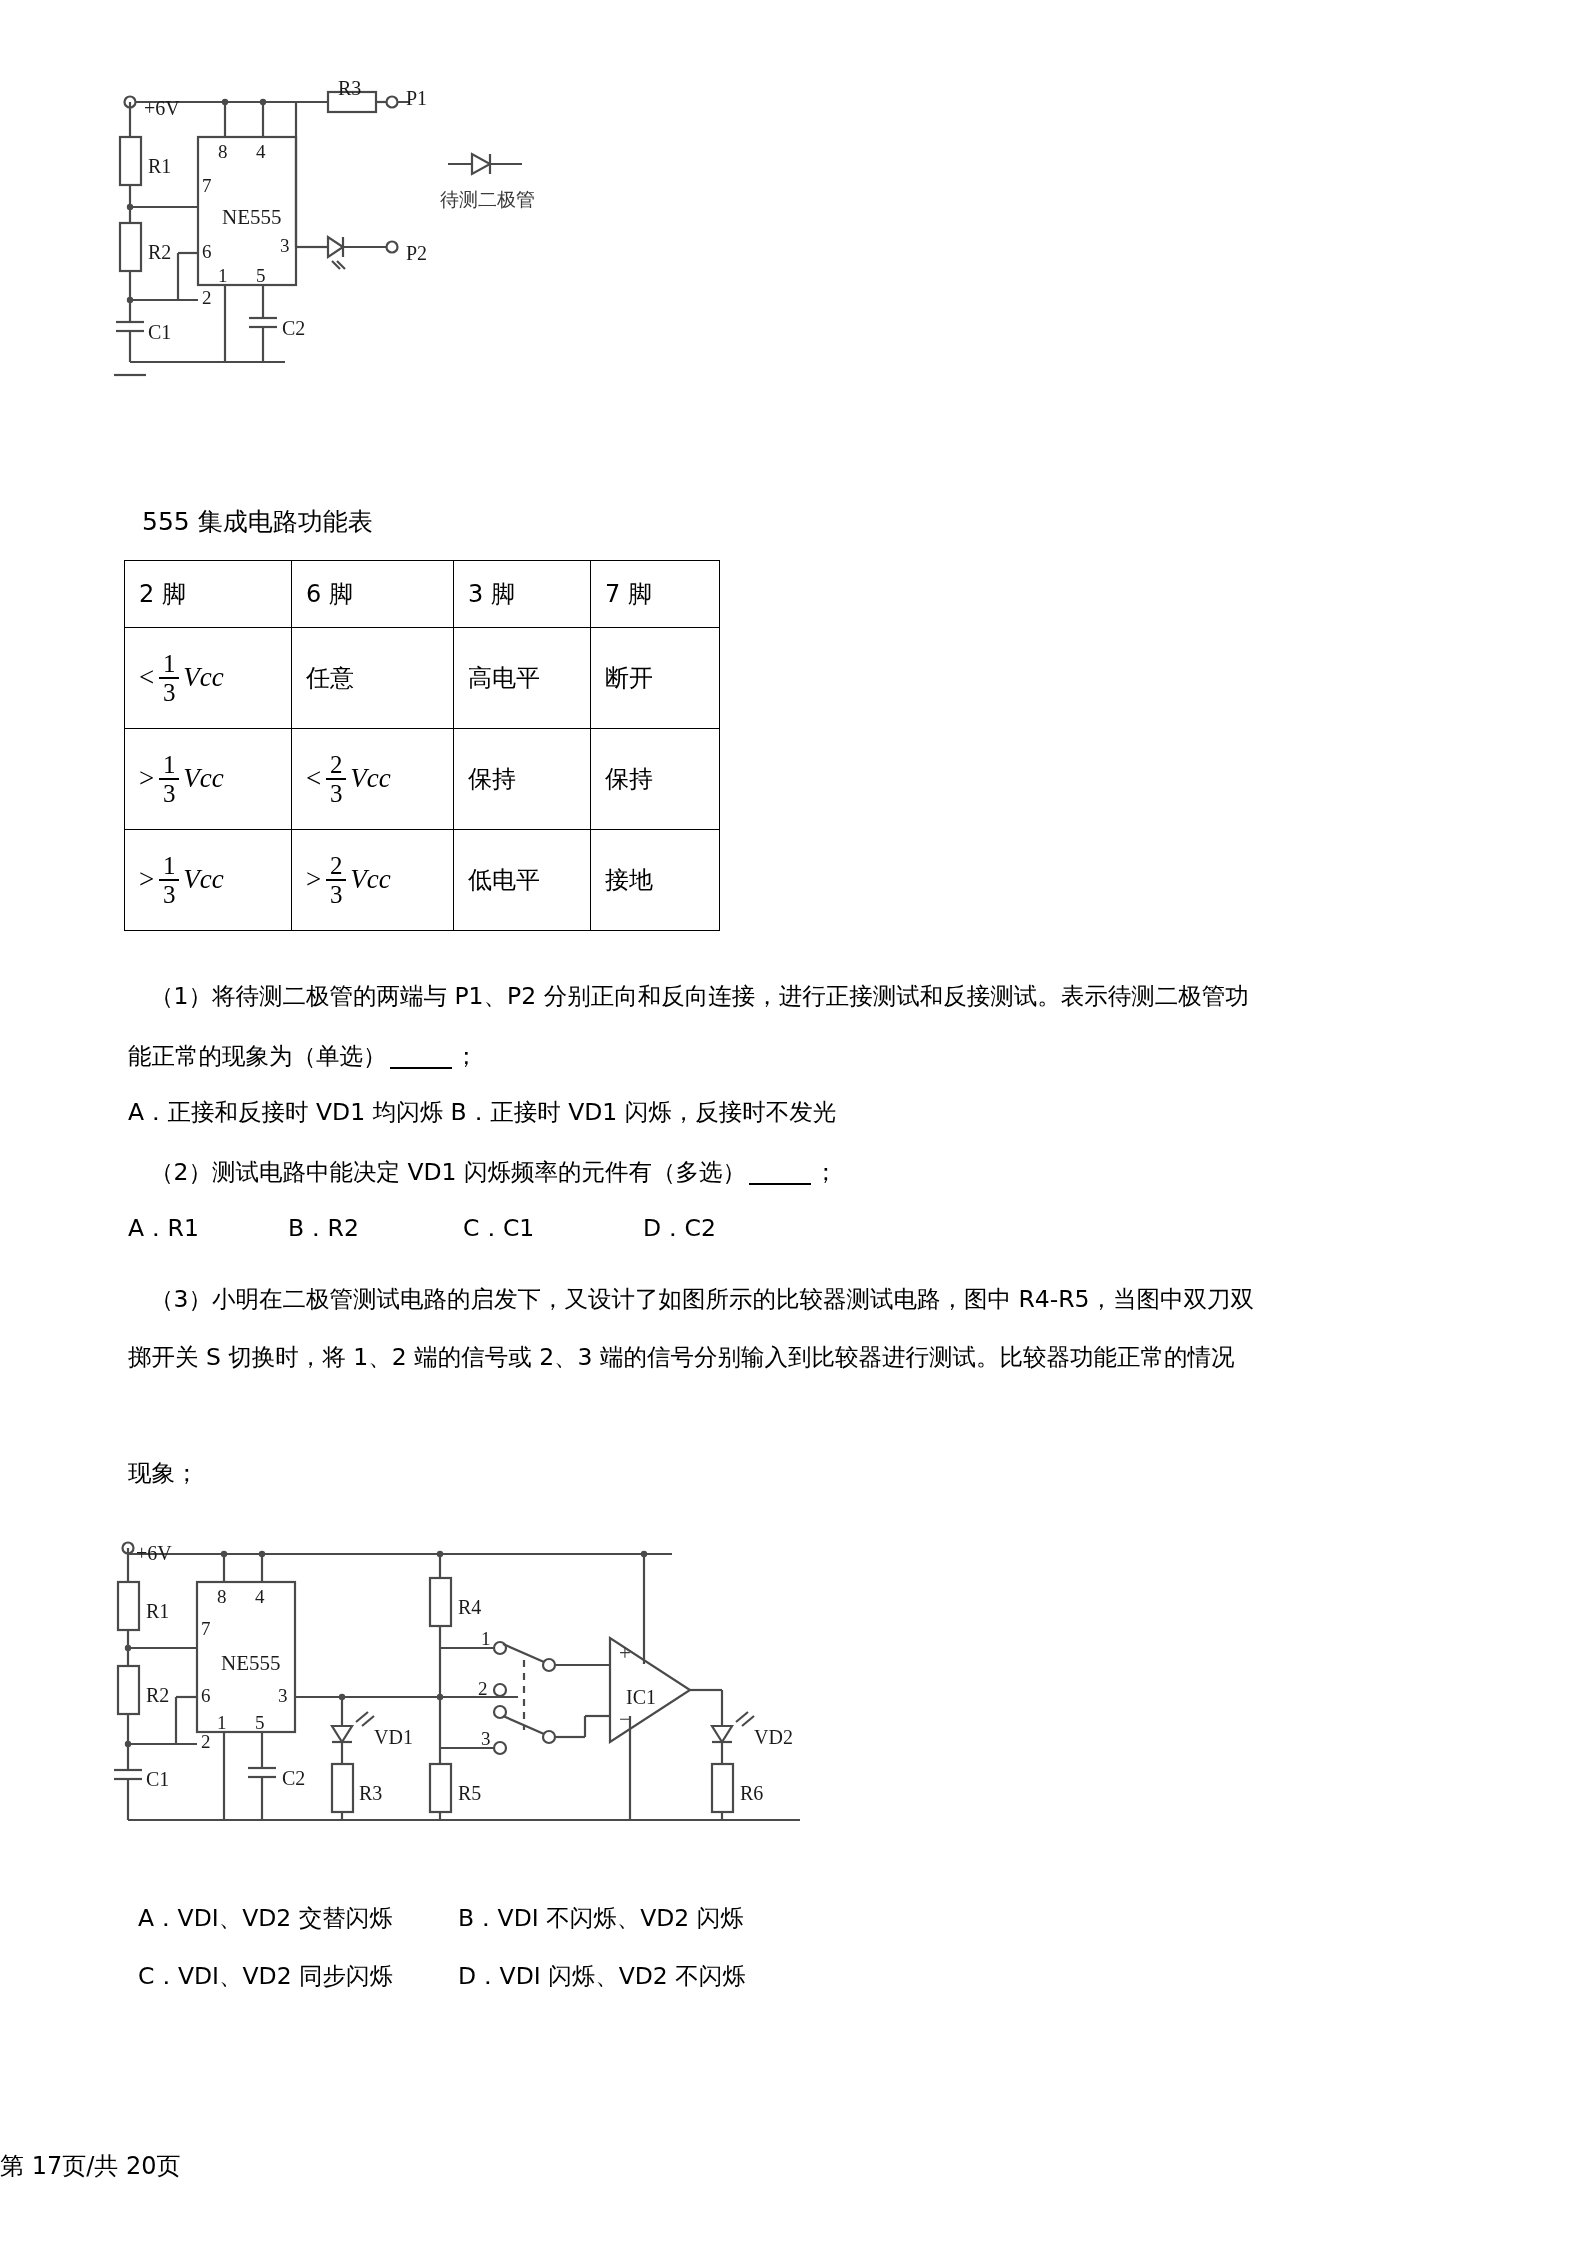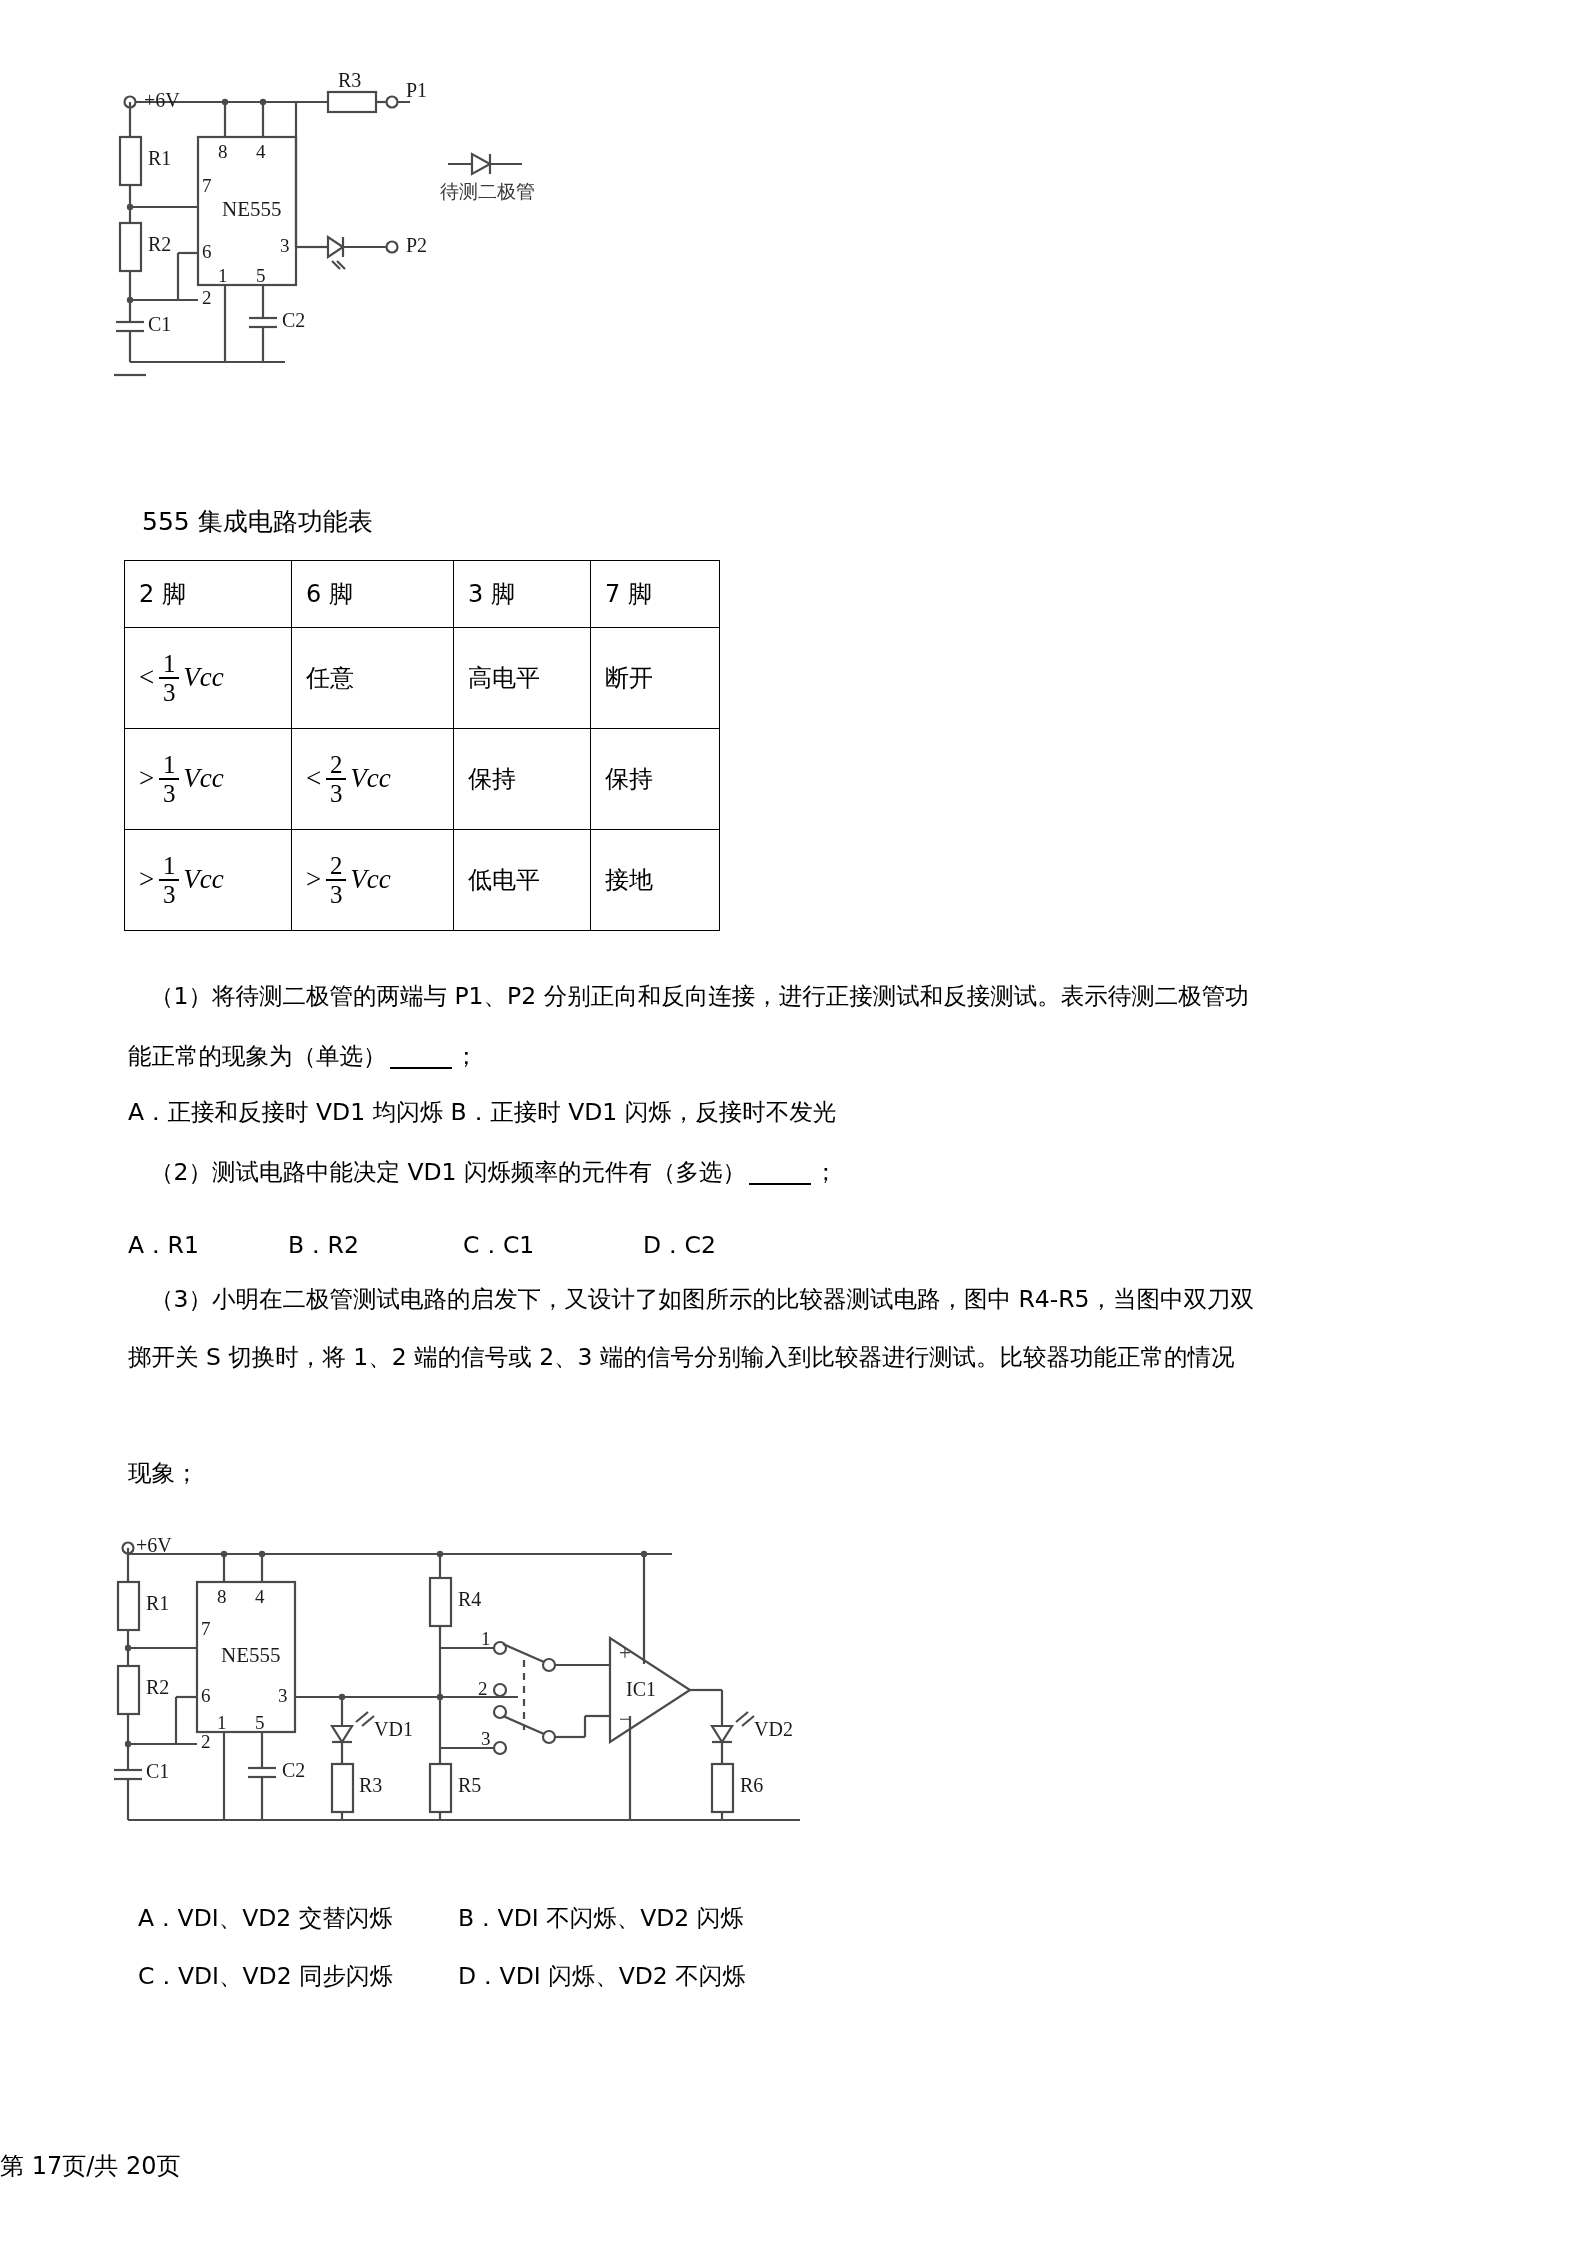--- a/index.html
+++ b/index.html
@@ -36,20 +36,21 @@
     top: 1530px;
     width: 760px;
     height: 330px;
   }
   .cd-label {
     position: absolute;
     font-family: "Liberation Serif", serif;
     font-size: 20px;
     color: #1b1b1b;
     white-space: nowrap;
+    margin-top: 8px;
   }
   .cd-label.cn {
     font-family: "DejaVu Sans", sans-serif;
     font-size: 19px;
     color: #3a3a3a;
   }
   .cd-pin {
     position: absolute;
     font-family: "Liberation Serif", serif;
     font-size: 19px;
@@ -333,21 +334,21 @@
   <div class="para" style="left:150px; top:985px;">（1）将待测二极管的两端与 P1、P2 分别正向和反向连接，进行正接测试和反接测试。表示待测二极管功</div>
   <div class="para" style="left:128px; top:1043px;">
     <span>能正常的现象为（单选）</span><span class="blank"></span><span>；</span>
   </div>
   <div class="para" style="left:128px; top:1101px;">A．正接和反接时 VD1 均闪烁 B．正接时 VD1 闪烁，反接时不发光</div>
 
   <div class="para" style="left:150px; top:1159px;">
     <span>（2）测试电路中能决定 VD1 闪烁频率的元件有（多选）</span><span class="blank"></span><span>；</span>
   </div>
   <div class="para" style="left:128px; top:1217px;">
-    <span style="display:inline-block; width:160px;">A．R1</span><span style="display:inline-block; width:175px;">B．R2</span><span style="display:inline-block; width:180px;margin-top:17px;">C．C1</span><span style="display:inline-block;">D．C2</span>
+    <span style="display:inline-block; width:160px;">A．R1</span><span style="display:inline-block; width:175px;">B．R2</span><span style="display:inline-block; width:180px;">C．C1</span><span style="display:inline-block;">D．C2</span>
   </div>
 
   <div class="para" style="left:150px; top:1288px;">（3）小明在二极管测试电路的启发下，又设计了如图所示的比较器测试电路，图中 R4-R5，当图中双刀双</div>
   <div class="para" style="left:128px; top:1346px;">掷开关 S 切换时，将 1、2 端的信号或 2、3 端的信号分别输入到比较器进行测试。比较器功能正常的情况</div>
   <div class="para" style="left:128px; top:1462px;">现象；</div>
 
   <div id="circuit2">
     <svg width="760" height="330" viewBox="0 0 760 330">
       <g stroke="#4a4a4a" stroke-width="2.2" fill="none">
 

